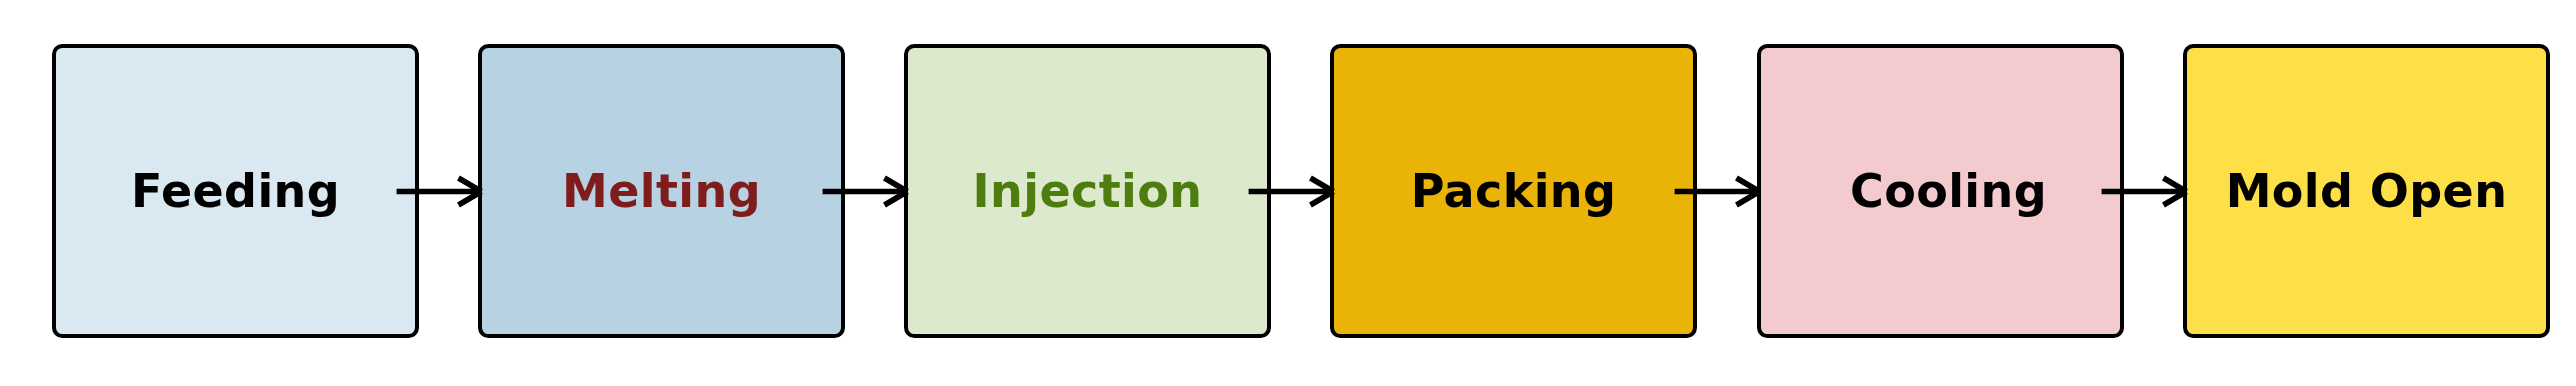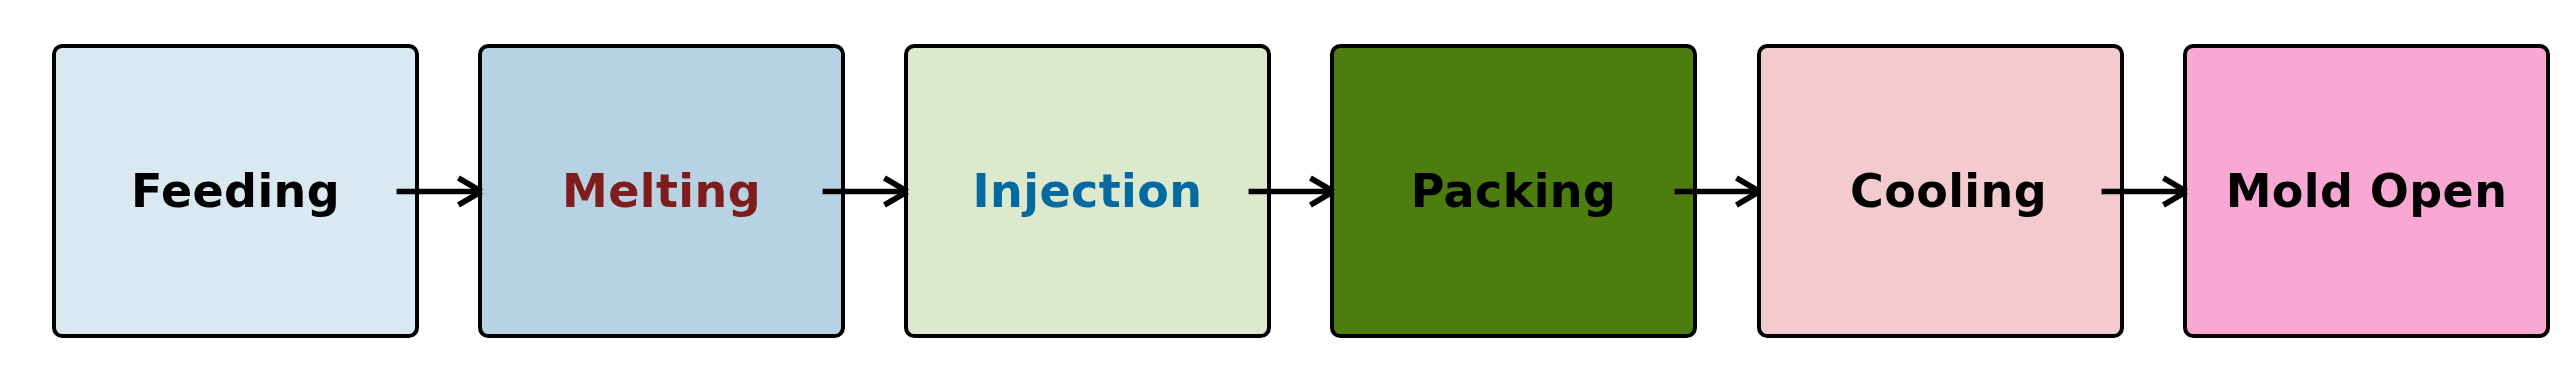--- a/index.html
+++ b/index.html
@@ -54,32 +54,32 @@
 
   <div class="stage-box" style="left: 52px; background-color: rgb(217, 232, 241); border-color: rgb(0, 0, 0);">
     <span class="stage-label" style="color: rgb(0, 0, 0);">Feeding</span>
   </div>
 
   <div class="stage-box" style="left: 478px; background-color: rgb(183, 210, 227); border-color: rgb(0, 0, 0);">
     <span class="stage-label" style="color: #7f1d1d;">Melting</span>
   </div>
 
   <div class="stage-box" style="left: 904px; background-color: rgb(221, 233, 204); border-color: rgb(0, 0, 0);">
-    <span class="stage-label" style="color: #0369a1;">Injection</span>
+    <span class="stage-label" style="color: #4d7c0f;">Injection</span>
   </div>
 
-  <div class="stage-box" style="left: 1330px; background-color: #4d7c0f; border-color: rgb(0, 0, 0);">
+  <div class="stage-box" style="left: 1330px; background-color: #eab308; border-color: rgb(0, 0, 0);">
     <span class="stage-label" style="color: rgb(0, 0, 0);">Packing</span>
   </div>
 
   <div class="stage-box" style="left: 1757px; background-color: rgb(243, 203, 206); border-color: rgb(0, 0, 0);">
     <span class="stage-label" style="color: rgb(0, 0, 0); margin-left: 16px;">Cooling</span>
   </div>
 
-  <div class="stage-box" style="left: 2183px; background-color: #f9a8d4; border-color: rgb(0, 0, 0);">
+  <div class="stage-box" style="left: 2183px; background-color: #fde047; border-color: rgb(0, 0, 0);">
     <span class="stage-label" style="color: rgb(0, 0, 0);">Mold Open</span>
   </div>
 
   <svg class="flow-arrow" style="left: 395px; stroke: rgb(0, 0, 0);" viewBox="0 0 116 44">
     <line x1="2" y1="22" x2="107" y2="22"></line>
     <line x1="80" y1="5" x2="109" y2="22"></line>
     <line x1="80" y1="39" x2="109" y2="22"></line>
   </svg>
 
   <svg class="flow-arrow" style="left: 821px; stroke: rgb(0, 0, 0);" viewBox="0 0 116 44">

